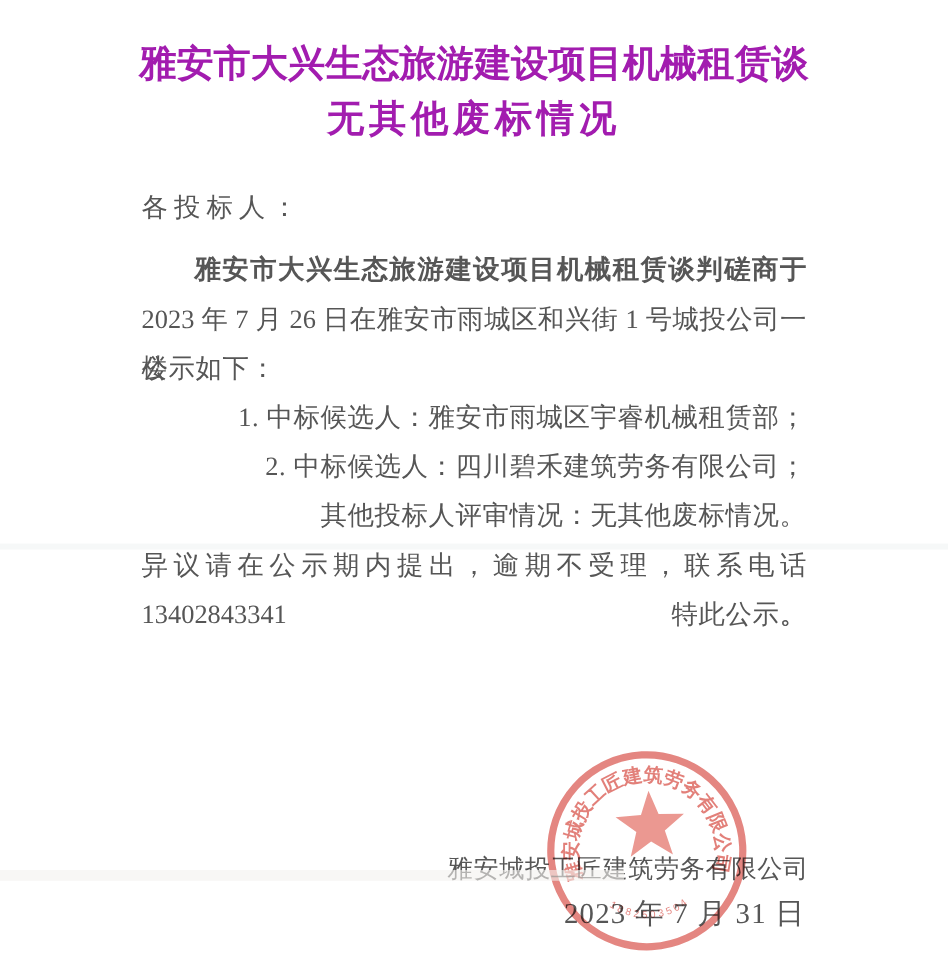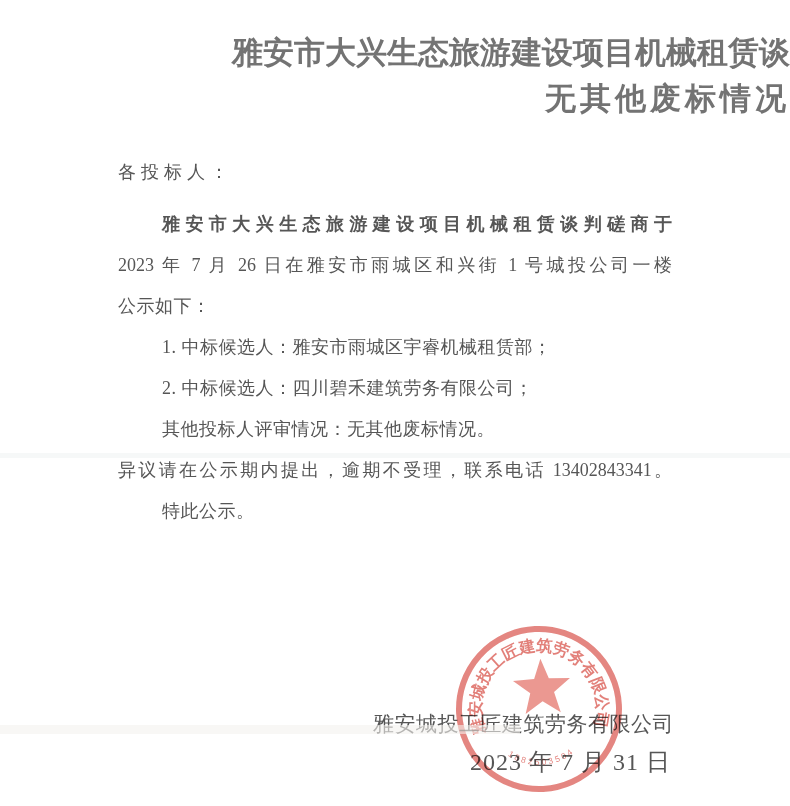--- a/index.html
+++ b/index.html
@@ -12,45 +12,45 @@
   }
   .page {
     position: absolute; inset: 0;
     background: #ffffff;
   }
 
   
   .doc-title {
     position: absolute;
     top: 30px; left: 0; right: 0;
-    text-align: right;
+    text-align: center;
     font-family: "Liberation Sans", sans-serif;
     font-weight: 700;
     font-size: 31px;
     line-height: 46px;
-    color: #737373;
+    color: #a21caf;
   }
   .doc-title .t2 { letter-spacing: 4px; }
 
   
   .doc-body {
     position: absolute;
     top: 152px; left: 118px;
     width: 554px;
-    font-size: 18px;
+    font-size: 22px;
     color: #565656;
     letter-spacing: 0.5px;
   }
   .line {
     height: 41px;
     line-height: 41px;
     white-space: nowrap;
   }
   .line.salutation { letter-spacing: 5px; margin-bottom: 11px; }
-  .line.indent { padding-left: 44px; }
+  .line.indent { padding-left: 44px; text-align: right; }
   .line.just {
     white-space: normal;
     text-align: justify;
     text-align-last: justify;
     letter-spacing: 0;
   }
   .line.just.indent { padding-left: 44px; font-weight: bold; }
 
   
   .sig-company {

